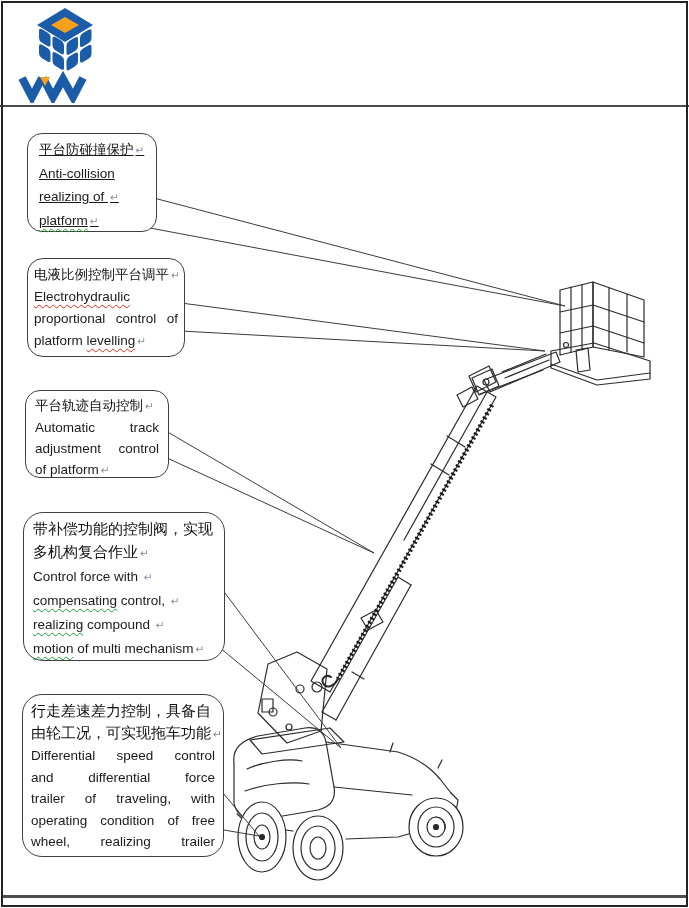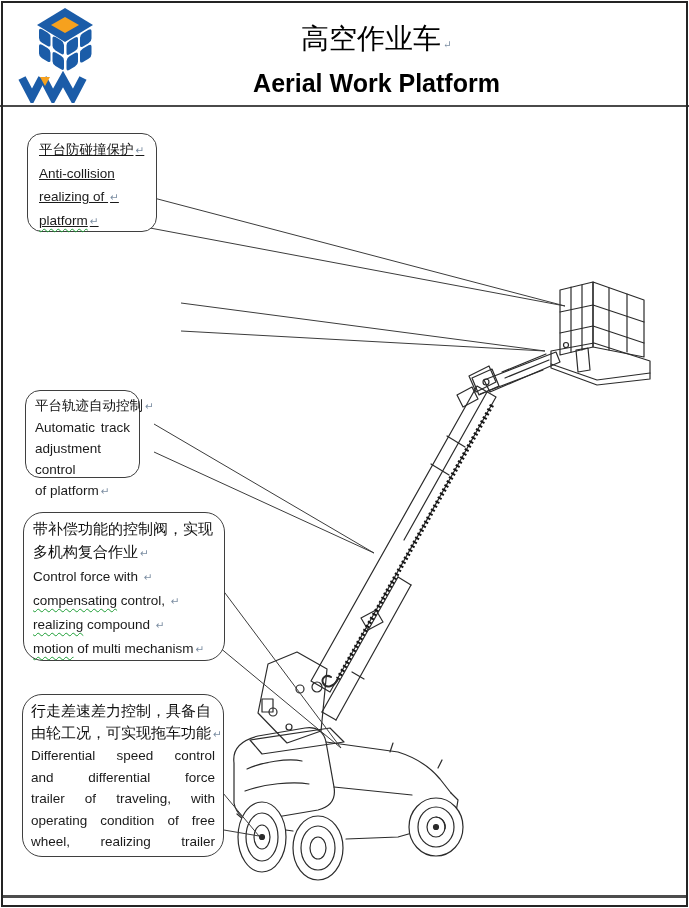--- a/index.html
+++ b/index.html
@@ -27,21 +27,21 @@
   .zh-lg{font-size:15px;}
   .mark{color:#7d8fa3;font-size:10.5px;margin-left:2px;}
   .wavy-green{text-decoration:underline;text-decoration-style:wavy;
         text-decoration-color:#1d9e35;text-decoration-thickness:1px;text-underline-offset:3px;}
   .wavy-red{text-decoration:underline;text-decoration-style:wavy;
         text-decoration-color:#e02b20;text-decoration-thickness:1px;text-underline-offset:3px;}
   #c0{left:27px;top:133px;width:130px;height:99px;border-radius:15px;padding:4px 11px;}
   #c0 .line{line-height:23px;text-decoration:underline;}
   #c1{left:27px;top:258px;width:158px;height:99px;border-radius:16px;padding:5px 6px;}
   #c1 .line{line-height:22px;}
-  #c2{left:25px;top:390px;width:115px;height:88px;border-radius:15px;padding:4px 9px;}
+  #c2{left:25px;top:390px;width:144px;height:88px;border-radius:15px;padding:4px 9px;}
   #c2 .line{line-height:21px;}
   #c3{left:23px;top:512px;width:202px;height:149px;border-radius:20px;padding:5px 9px;}
   #c3 .line{line-height:23px;}
   #c4{left:22px;top:694px;width:202px;height:163px;border-radius:20px;padding:6px 8px;}
   #c4 .line{line-height:21.5px;}
 </style>
 </head>
 <body>
 
 <div class="page">
@@ -65,24 +65,20 @@
           <rect x="0.5" y="16.5" width="11.5" height="13.5" rx="3"></rect>
           <rect x="14" y="16.5" width="11.5" height="13.5" rx="3"></rect>
         </g>
       </g>
       <g fill="none" stroke="#1b5ca8" stroke-width="8" stroke-linejoin="miter">
         <path d="M6,73 L16,92 L26,73"></path>
         <path d="M27,73 L37,92 L47,74 L57,92 L67,73"></path>
       </g>
       <path d="M24,72 L34,72 L29,81 Z" fill="#f6a11e"></path>
     </svg>
-    <div class="titles">
-      <div class="title-zh"><span>高空作业车</span><span class="mark">↵</span></div>
-      <div class="title-en">Aerial Work Platform</div>
-    </div>
   </div>
   <div class="header-rule"></div>
 
   <svg class="art" viewBox="0 106 689 794">
     <g stroke="#2b2b2b" stroke-width="1.2" fill="none" stroke-linejoin="round" stroke-linecap="round">
 
       <g>
         <path d="M560,290 L593,282 L593,347 L560,355 Z"></path>
         <path d="M593,282 L644,300 L644,357 L593,347 Z"></path>
         <path d="M560,312 L593,305 L644,322"></path>
@@ -183,20 +179,26 @@
       <path d="M218,787 L259,836 M218,829 L259,836"></path>
     </g>
   </svg>
 
   <div class="callout" id="c0">
       <div class="line"><span class="zh">平台防碰撞保护</span><span class="mark">↵</span></div>
       <div class="line"><span>Anti-collision</span></div>
       <div class="line"><span>realizing of </span><span class="mark">↵</span></div>
       <div class="line"><span class="wavy-green">platform</span><span class="mark">↵</span></div>
     </div>
+  <div class="callout" id="c1">
+      <div class="line"><span class="zh">电液比例控制平台调平</span><span class="mark">↵</span></div>
+      <div class="line"><span class="wavy-red">Electrohydraulic</span></div>
+      <div class="line j"><span>proportional control of</span></div>
+      <div class="line"><span>platform </span><span class="wavy-red">levelling</span><span class="mark">↵</span></div>
+    </div>
   <div class="callout" id="c2">
       <div class="line"><span class="zh">平台轨迹自动控制</span><span class="mark">↵</span></div>
       <div class="line j"><span>Automatic track</span></div>
       <div class="line j"><span>adjustment control</span></div>
       <div class="line"><span>of platform</span><span class="mark">↵</span></div>
     </div>
   <div class="callout" id="c3">
       <div class="line"><span class="zh zh-lg">带补偿功能的控制阀，实现</span></div>
       <div class="line"><span class="zh zh-lg">多机构复合作业</span><span class="mark">↵</span></div>
       <div class="line"><span>Control force with </span><span class="mark">↵</span></div>

